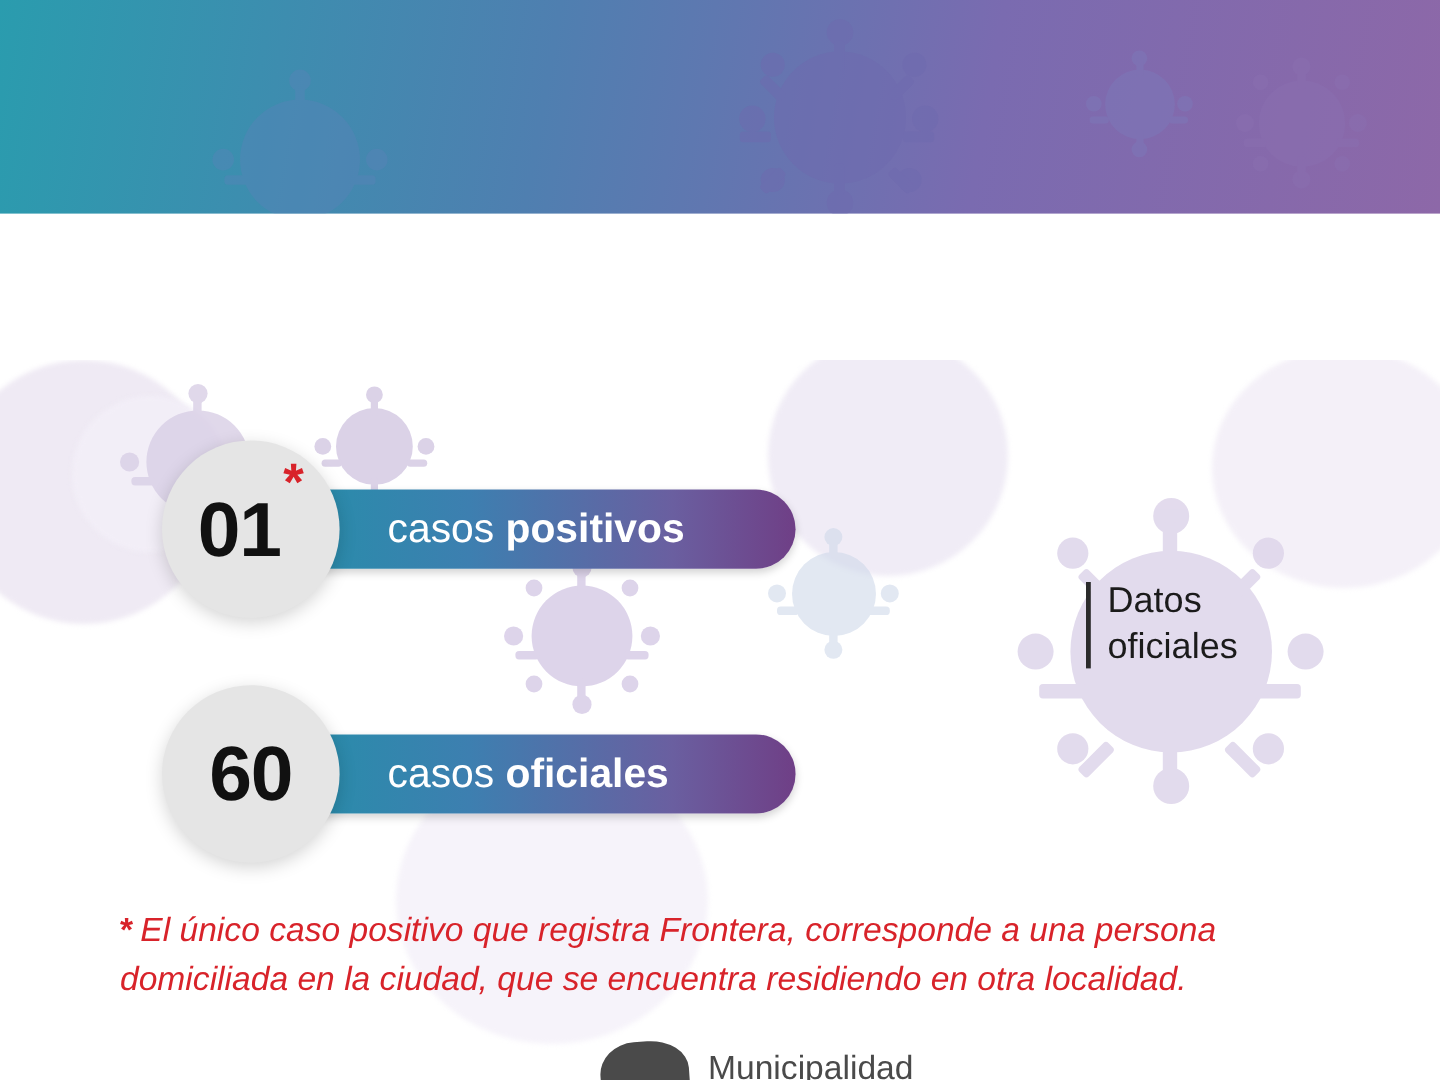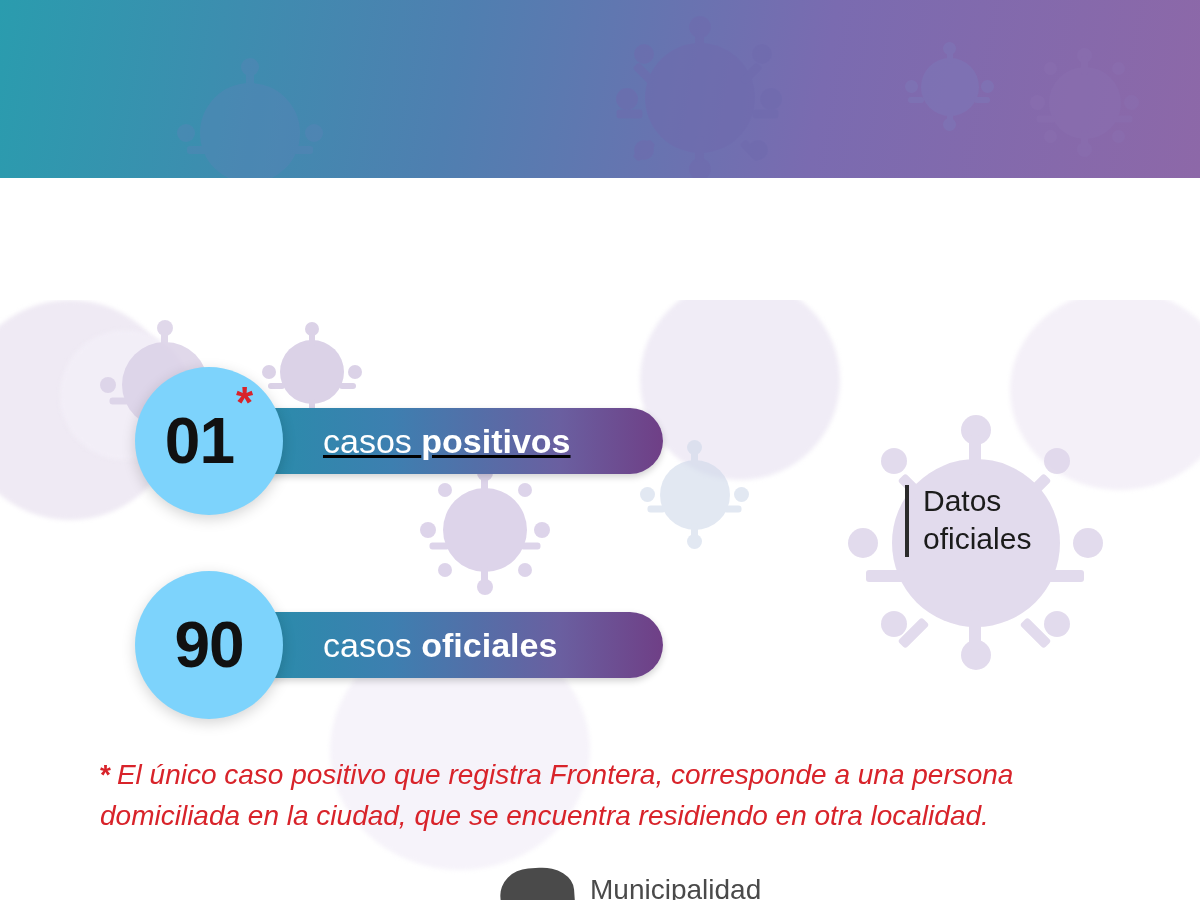--- a/index.html
+++ b/index.html
@@ -127,21 +127,21 @@
     font-size: 34px;
     margin-left: 128px;
     white-space: nowrap;
   }
   .stat-bar-label b { font-weight: bold; }
   .stat-circle {
     position: absolute;
     width: 148px;
     height: 148px;
     border-radius: 50%;
-    background: #7dd3fc;
+    background: #e5e5e5;
     box-shadow: 0 4px 14px rgba(0,0,0,0.17);
     display: flex;
     align-items: center;
     justify-content: center;
     left: -60px;
     top: -41px;
   }
   .stat-number {
     font-size: 64px;
     font-weight: bold;
@@ -364,35 +364,35 @@
       <div class="spike" style="width:12px;height:40px;left:121px;top:195px;"></div>
       <div class="spike" style="width:12px;height:40px;left:190px;top:121px;transform:rotate(90deg);"></div>
       <div class="spike" style="width:12px;height:40px;left:52px;top:121px;transform:rotate(-90deg);"></div>
       <div class="spike" style="width:11px;height:34px;left:170px;top:52px;transform:rotate(45deg);"></div>
       <div class="spike" style="width:11px;height:34px;left:170px;top:172px;transform:rotate(135deg);"></div>
       <div class="spike" style="width:11px;height:34px;left:72px;top:172px;transform:rotate(-135deg);"></div>
       <div class="spike" style="width:11px;height:34px;left:72px;top:52px;transform:rotate(-45deg);"></div>
     </div>
 
     <div class="stat-row" style="left:195px; top:108px; width:468px;">
-      <div class="stat-bar" style="width:468px;text-decoration:underline;">
+      <div class="stat-bar" style="width:468px;">
         <div class="stat-bar-label"><span>casos </span><b>positivos</b></div>
       </div>
       <div class="stat-circle">
         <span class="stat-number">01</span>
         <span class="stat-asterisk">*</span>
       </div>
     </div>
 
     <div class="stat-row" style="left:195px; top:312px; width:468px;">
       <div class="stat-bar" style="width:468px;">
         <div class="stat-bar-label"><span>casos </span><b>oficiales</b></div>
       </div>
       <div class="stat-circle">
-        <span class="stat-number">90</span>
+        <span class="stat-number">60</span>
       </div>
     </div>
 
     <div class="datos-block">
       <div class="datos-bar"></div>
       <div class="datos-text">Datos
 oficiales</div>
     </div>
 
     <div class="footnote"><span class="fn-star">*</span><span>El único caso positivo que registra Frontera, corresponde a una persona domiciliada en la ciudad, que se encuentra residiendo en otra localidad.</span></div>

